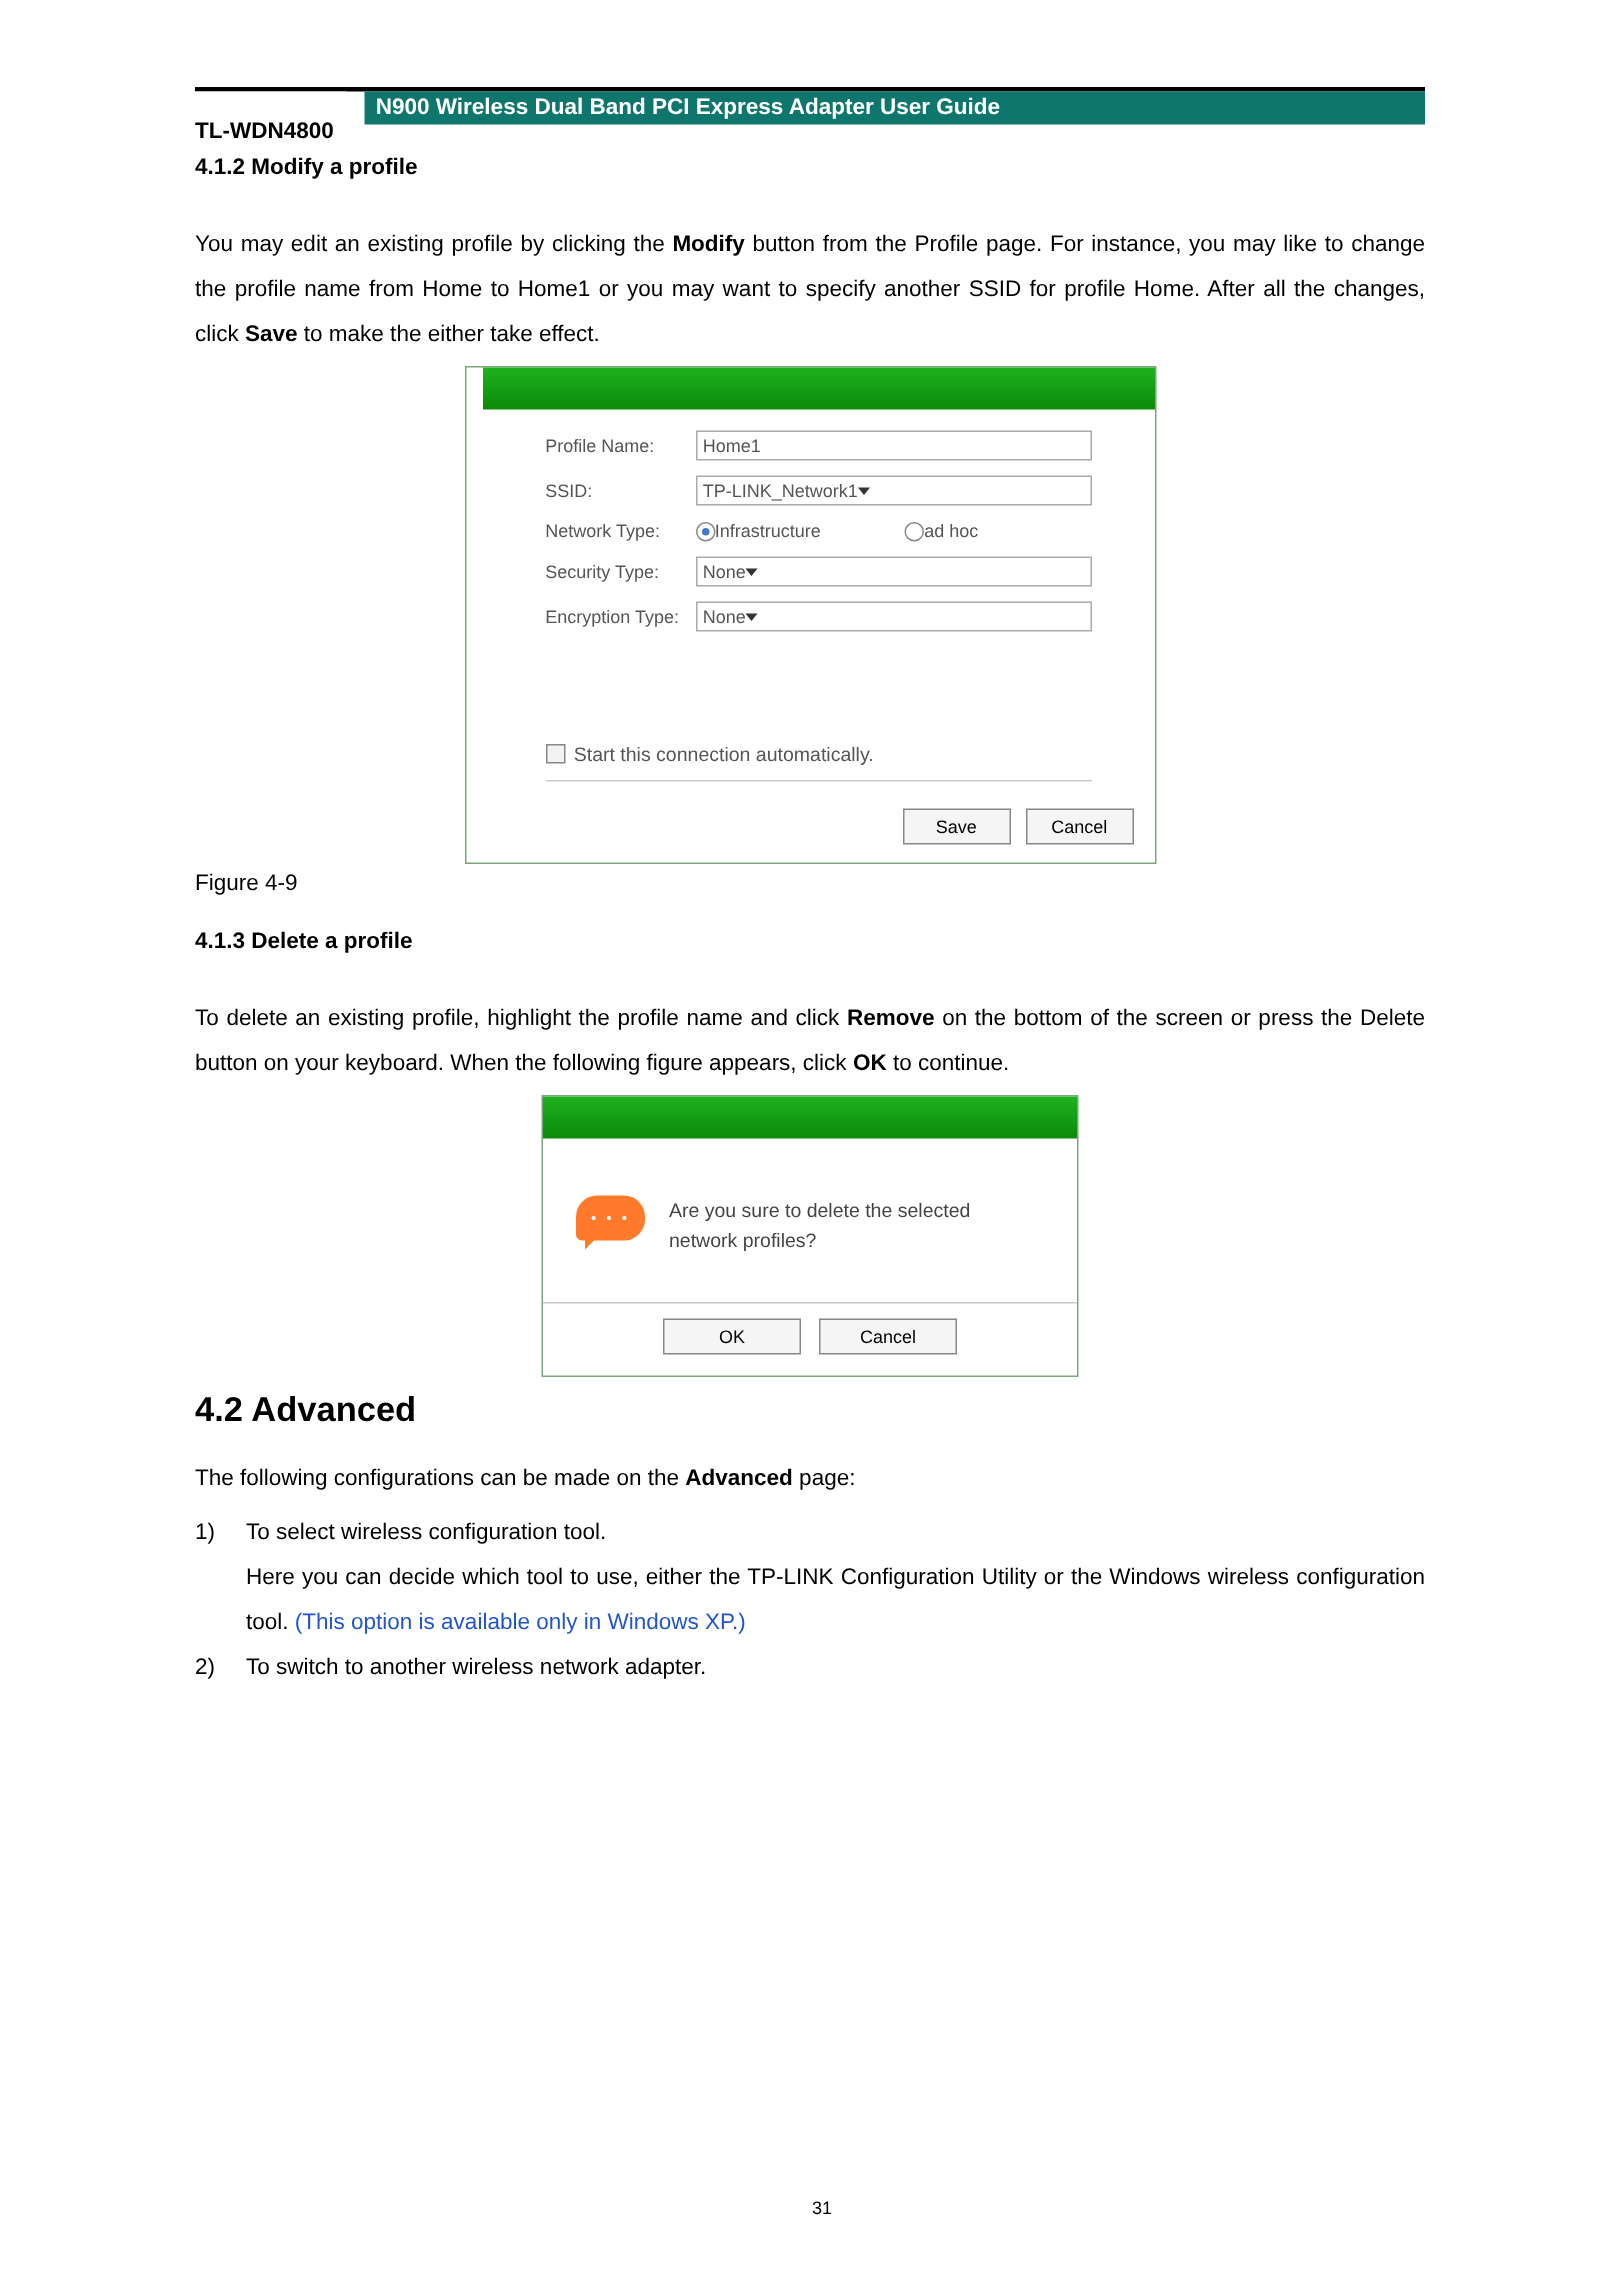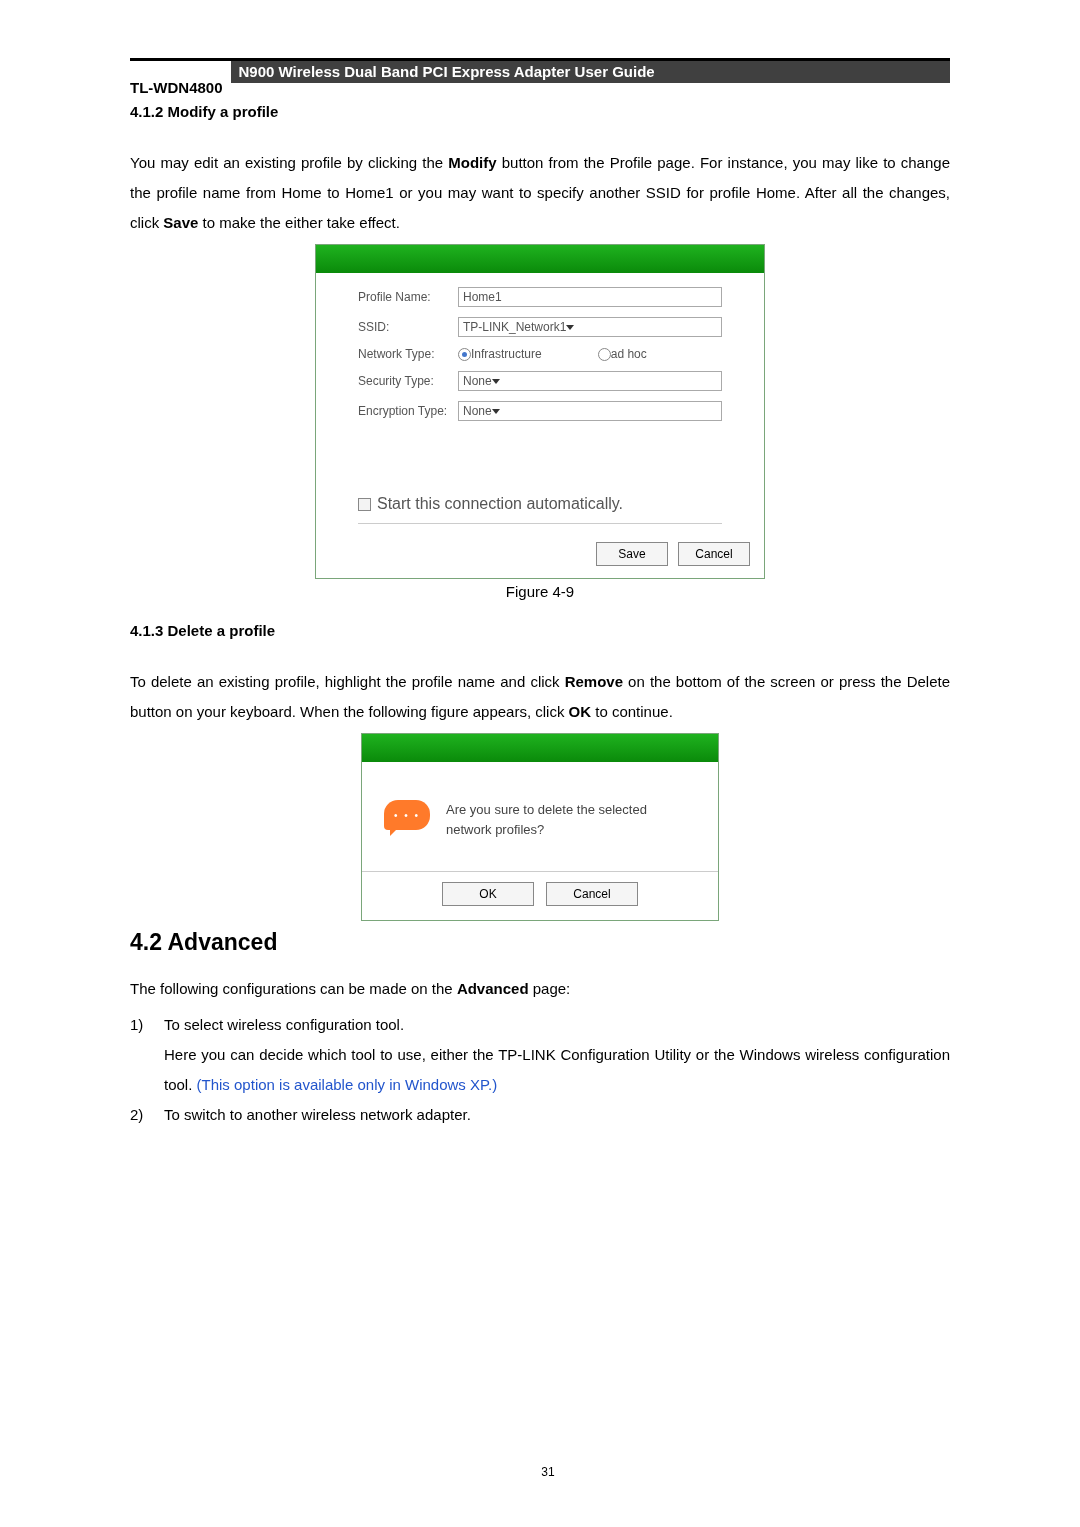--- a/index.html
+++ b/index.html
@@ -24,39 +24,40 @@
     margin-bottom: 20px;
   }
   .header-bar .model {
     background: #fff;
     padding: 16px 8px 0 0;
     font-weight: bold;
     font-size: 15px;
     line-height: 22px;
   }
   .header-bar .title {
-    background: #404040;
+    background: #0f766e;
     color: #fff;
     flex: 1;
     font-weight: bold;
     font-size: 15px;
     line-height: 22px;
     padding-left: 8px;
+    margin-left: 12px;
   }
   .h3 {
     font-weight: bold;
     margin: 0 0 28px 0;
   }
   .para {
     text-align: justify;
     line-height: 2;
     margin: 0 0 6px 0;
   }
   .fig-caption {
-    text-align: center;
+    text-align: left;
     margin-top: 4px;
     margin-bottom: 22px;
   }
   .h2 {
     font-weight: bold;
     font-size: 23px;
     margin: 8px 0 18px 0;
   }
   .list {
     margin: 0;
@@ -73,20 +74,21 @@
   }
   .list .li-body { flex: 1; text-align: justify; }
   .note-span { color: #2255cc; }
 
   
   .dlg1 {
     width: 448px;
     margin: 4px auto 0 auto;
     border: 1px solid #7aa67a;
     background: #fff;
+    padding-left: 11px;
   }
   .dlg1 .top {
     height: 28px;
     background: linear-gradient(#1fb21f,#0a8a0a);
   }
   .dlg1 .body {
     padding: 14px 42px 10px 42px;
   }
   .dlg1 .row {
     display: flex;
@@ -117,21 +119,21 @@
   }
   .dlg1 .radio .dot {
     width:11px; height:11px; border:1px solid #888; border-radius:50%;
     display:flex; align-items:center; justify-content:center;
   }
   .dlg1 .radio .dot.inner::after {
     content:''; width:5px; height:5px; background:#4477cc; border-radius:50%;
   }
   .dlg1 .chk-row {
     display:flex; align-items:center; gap:6px;
-    font-size:16px; color:#555;
+    font-size:13px; color:#555;
     margin-top: 74px;
     border-bottom:1px solid #ccc;
     padding-bottom:10px;
   }
   .dlg1 .chk { width:11px; height:11px; border:1px solid #888; background:#f3f3f3; }
   .dlg1 .btnbar {
     display:flex; justify-content:flex-end; gap:10px;
     padding: 8px 14px 12px 14px;
   }
   .dlg-btn {

